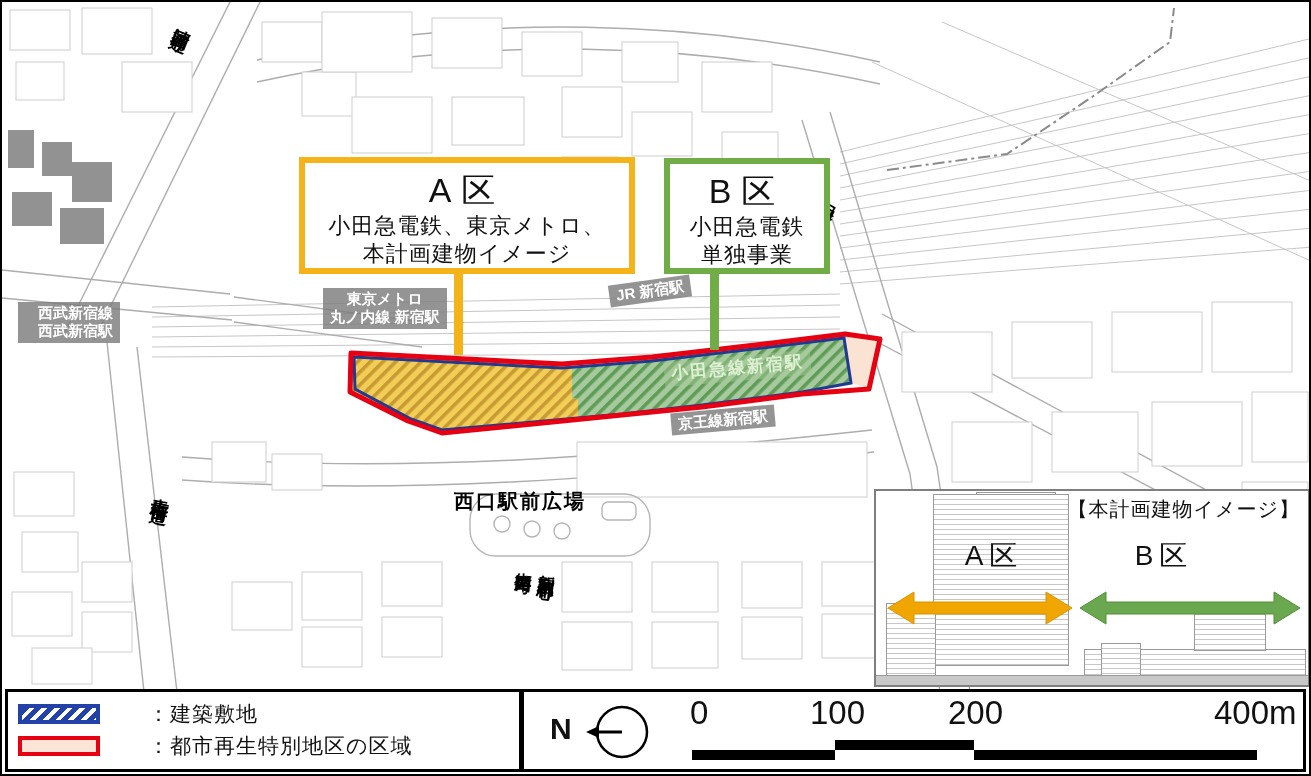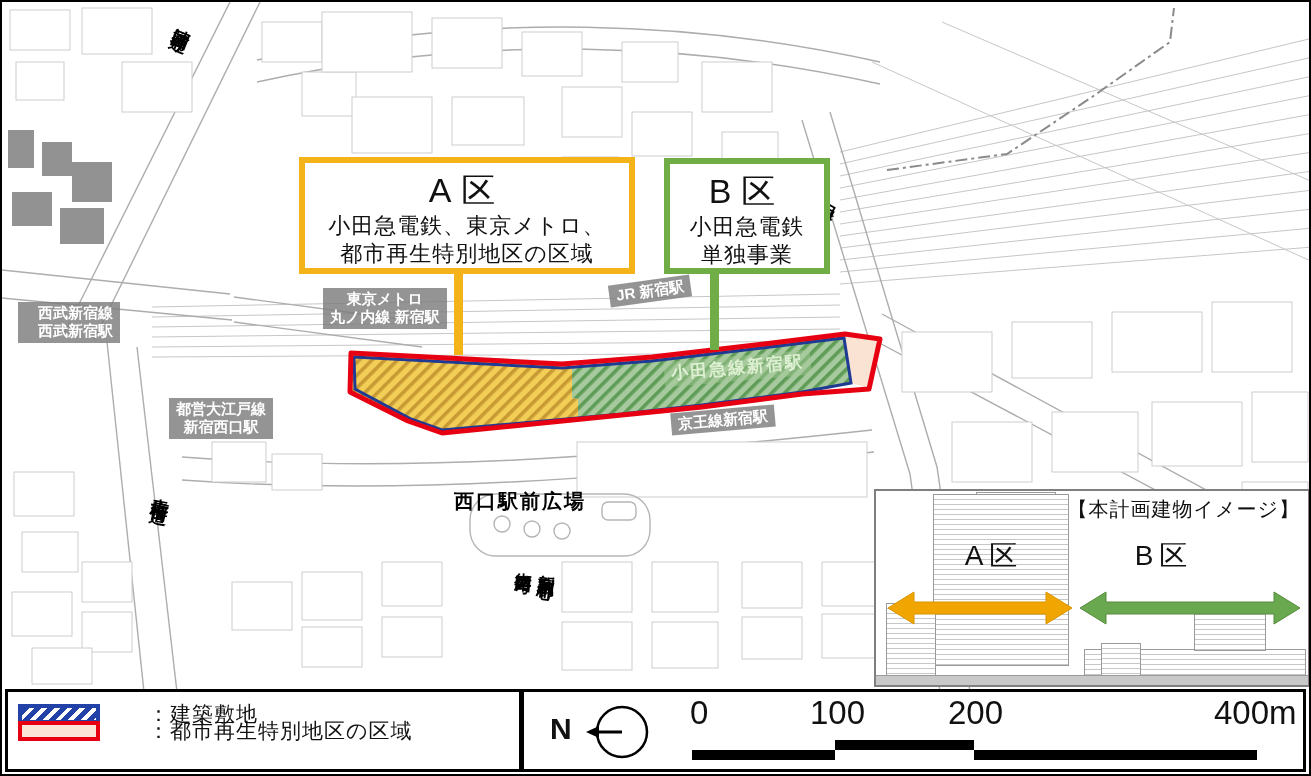--- a/index.html
+++ b/index.html
@@ -241,31 +241,27 @@
 
   <div class="chip" style="left:16px;top:300px;padding-left:20px;">
     <span>西武新宿線</span>
     <span>西武新宿駅</span>
   </div>
   <div class="chip" style="left:321px;top:286px;">
     <span>東京メトロ</span>
     <span>丸ノ内線 新宿駅</span>
   </div>
   <div class="chip" style="left:607px;top:278px;transform:rotate(-8deg);">JR 新宿駅</div>
-  <div class="chip" style="left:167px;top:396px;">
-    <span>都営大江戸線</span>
-    <span>新宿西口駅</span>
-  </div>
   <div class="chip green" style="left:662px;top:354px;transform:rotate(-5deg);">小田急線新宿駅</div>
   <div class="chip" style="left:669px;top:407px;transform:rotate(-5deg);">京王線新宿駅</div>
 
   <div class="callout" style="left:297px;top:155px;width:336px;height:117px;border:6px solid #F5B31A;">
     <div class="c-title">A区</div>
     <div class="c-line">小田急電鉄、東京メトロ、</div>
-    <div class="c-line">都市再生特別地区の区域</div>
+    <div class="c-line">本計画建物イメージ</div>
   </div>
   <div class="stem" style="left:452px;top:271px;width:9px;height:82px;background:#F5B31A;"></div>
 
   <div class="callout" style="left:662px;top:156px;width:166px;height:116px;border:6px solid #70AD47;">
     <div class="c-title">B区</div>
     <div class="c-line">小田急電鉄</div>
     <div class="c-line">単独事業</div>
   </div>
   <div class="stem" style="left:708px;top:272px;width:9px;height:76px;background:#70AD47;"></div>
 
@@ -284,21 +280,21 @@
       <polygon fill="#F0A500" stroke="#D99400" stroke-width="1" points="12,23 38,7 38,17 170,17 170,7 196,23 170,39 170,29 38,29 38,39"></polygon>
       <polygon fill="#6AA84F" stroke="#568C3A" stroke-width="1" points="204,23 230,7 230,17 398,17 398,7 424,23 398,39 398,29 230,29 230,39"></polygon>
     </svg>
   </div>
 
   <div class="legend-box">
     <div class="legend-row" style="top:9px;">
       <div class="swatch swatch-site"></div>
       <div class="l-text">：建築敷地</div>
     </div>
-    <div class="legend-row" style="top:26px;">
+    <div class="legend-row" style="top:41px;">
       <div class="swatch swatch-district"></div>
       <div class="l-text">：都市再生特別地区の区域</div>
     </div>
   </div>
 
   <div class="scale-box">
     <div class="north-n">N</div>
     <svg class="abs" style="left:58px;top:8px;" width="72" height="64" viewBox="0 0 72 64">
       <circle cx="40" cy="32" r="25" fill="none" stroke="#000" stroke-width="2.5"></circle>
       <line x1="12" y1="32" x2="40" y2="32" stroke="#000" stroke-width="3"></line>

